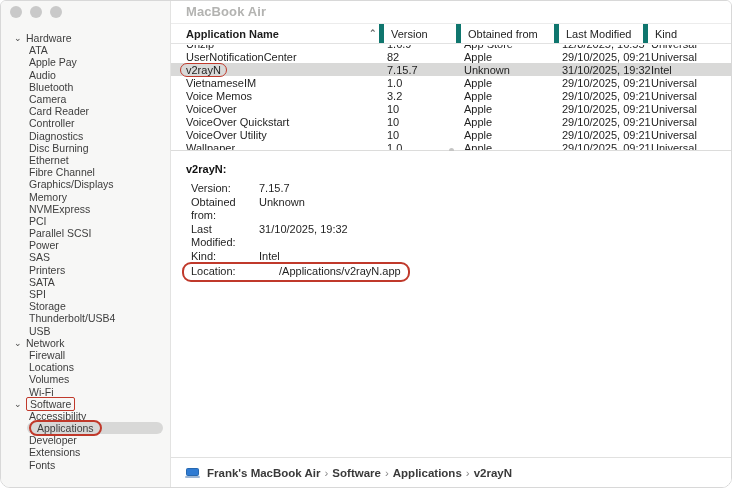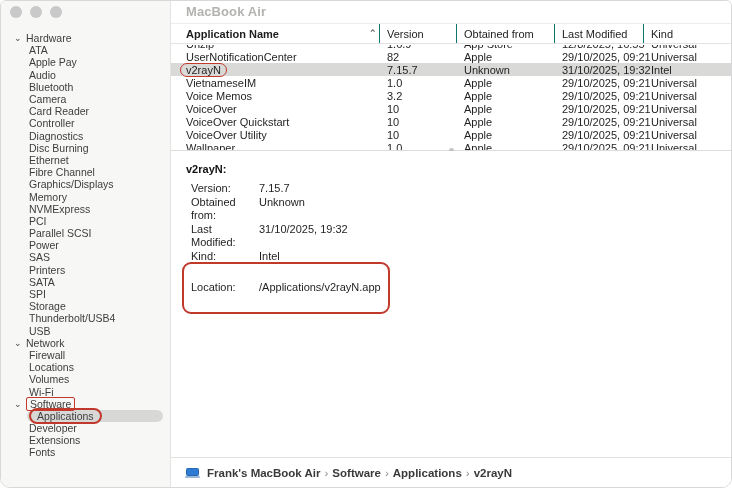--- a/index.html
+++ b/index.html
@@ -40,21 +40,21 @@
     position:absolute; left:15px; top:3px; font-size:13px; font-weight:700;
     color:#b3b3b1; letter-spacing:0.1px;
   }
 
   .thead {
     position:absolute; left:0; right:0; top:22px; height:21px;
     border-top:1px solid #ececec; border-bottom:1px solid #e2e2e2;
     display:flex; align-items:center; font-size:11px; color:#1d1d1d; background:#fff;
   }
   .th { position:relative; height:100%; display:flex; align-items:center; }
-  .th + .th { border-left:1px solid #0f766e; padding-left:7px; }
+  .th + .th { border-left:5px solid #0f766e; padding-left:7px; }
   .th-name { width:208px; padding-left:15px; font-weight:700; }
   .th-version { width:77px; }
   .th-obtained { width:98px; }
   .th-modified { width:89px; }
   .th-kind { flex:1; }
   .sort-caret { position:absolute; left:198px; top:4px; font-size:9px; color:#666; }
 
   .tbody { position:absolute; left:0; right:0; top:44px; height:105px; overflow:hidden; }
   .tbody-inner { margin-top:-8px; }
   .trow { height:13px; display:flex; align-items:center; font-size:11px; color:#1f1f1f; white-space:nowrap; }
@@ -69,22 +69,22 @@
   .splitter { position:absolute; left:0; right:0; top:149px; height:1px; background:#dcdcdb; }
   .dimple { position:absolute; left:278px; top:-2px; width:5px; height:5px; border-radius:50%; background:#c5c5c4; }
 
   
   .detail { position:absolute; left:0; right:0; top:150px; bottom:30px; background:#fff; font-size:11px; }
   .detail-title { position:absolute; left:15px; top:12px; font-weight:700; color:#111; }
   .detail-rows { position:absolute; left:20px; top:31px; }
   .drow { display:flex; line-height:13.5px; color:#1f1f1f; }
   .dlabel { width:68px; }
   .drow.annotated {
-    border:2px solid #c0392b; border-radius:9px; padding:17px 7px; margin-left:-9px;
-    width:fit-content; margin-top:-1px;
+    border:2px solid #c0392b; border-radius:9px; padding:1px 7px; margin-left:-9px;
+    width:fit-content; margin-top:-1px;gap:20px;
   }
 
   
   .statusbar {
     position:absolute; left:0; right:0; bottom:0; height:30px;
     border-top:1px solid #e1e1e0; display:flex; align-items:center;
     padding-left:14px; font-size:11.5px; color:#3a3a3a; background:#fff;
   }
   .mac-icon { position:relative; width:15px; height:12px; margin-right:7px; }
   .mac-screen { position:absolute; left:1px; top:1px; width:13px; height:8px; background:#2f7bd3; border:1px solid #2668b0; border-radius:1.5px; }
@@ -194,20 +194,23 @@
           <span class="label">Volumes</span>
         </div>
         <div class="side-row item">
           <span class="label">Wi-Fi</span>
         </div>
         <div class="side-row section">
           <span class="chev">⌄</span>
           <span class="label ann-box">Software</span>
         </div>
         <div class="side-row item">
+          <span class="label">Accessibility</span>
+        </div>
+        <div class="side-row item">
           <div class="pill"></div>
           <span class="label ann-round">Applications</span>
         </div>
         <div class="side-row item">
           <span class="label">Developer</span>
         </div>
         <div class="side-row item">
           <span class="label">Extensions</span>
         </div>
         <div class="side-row item">

